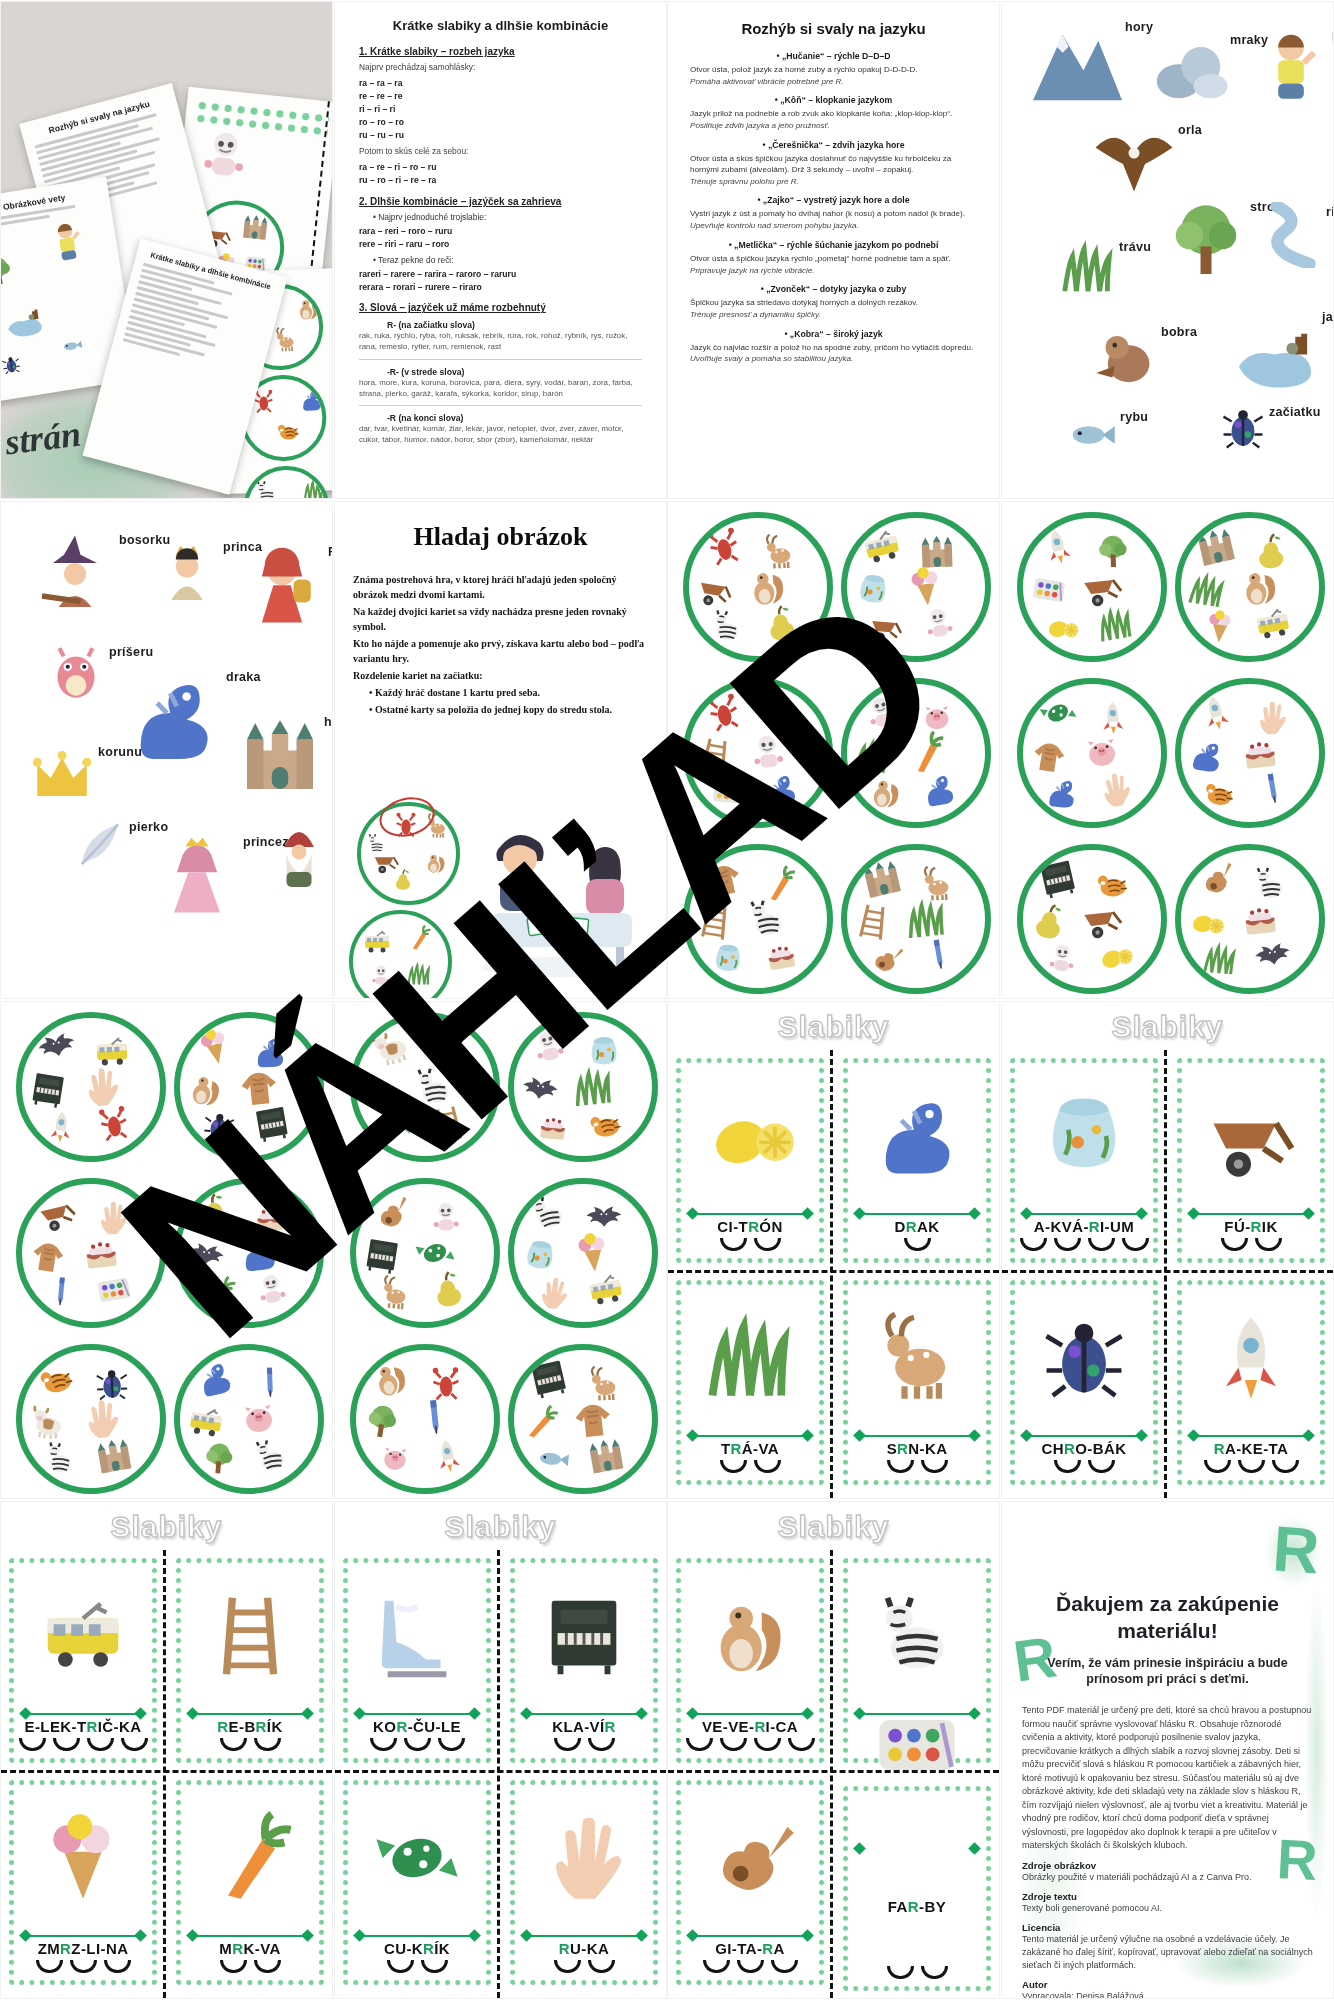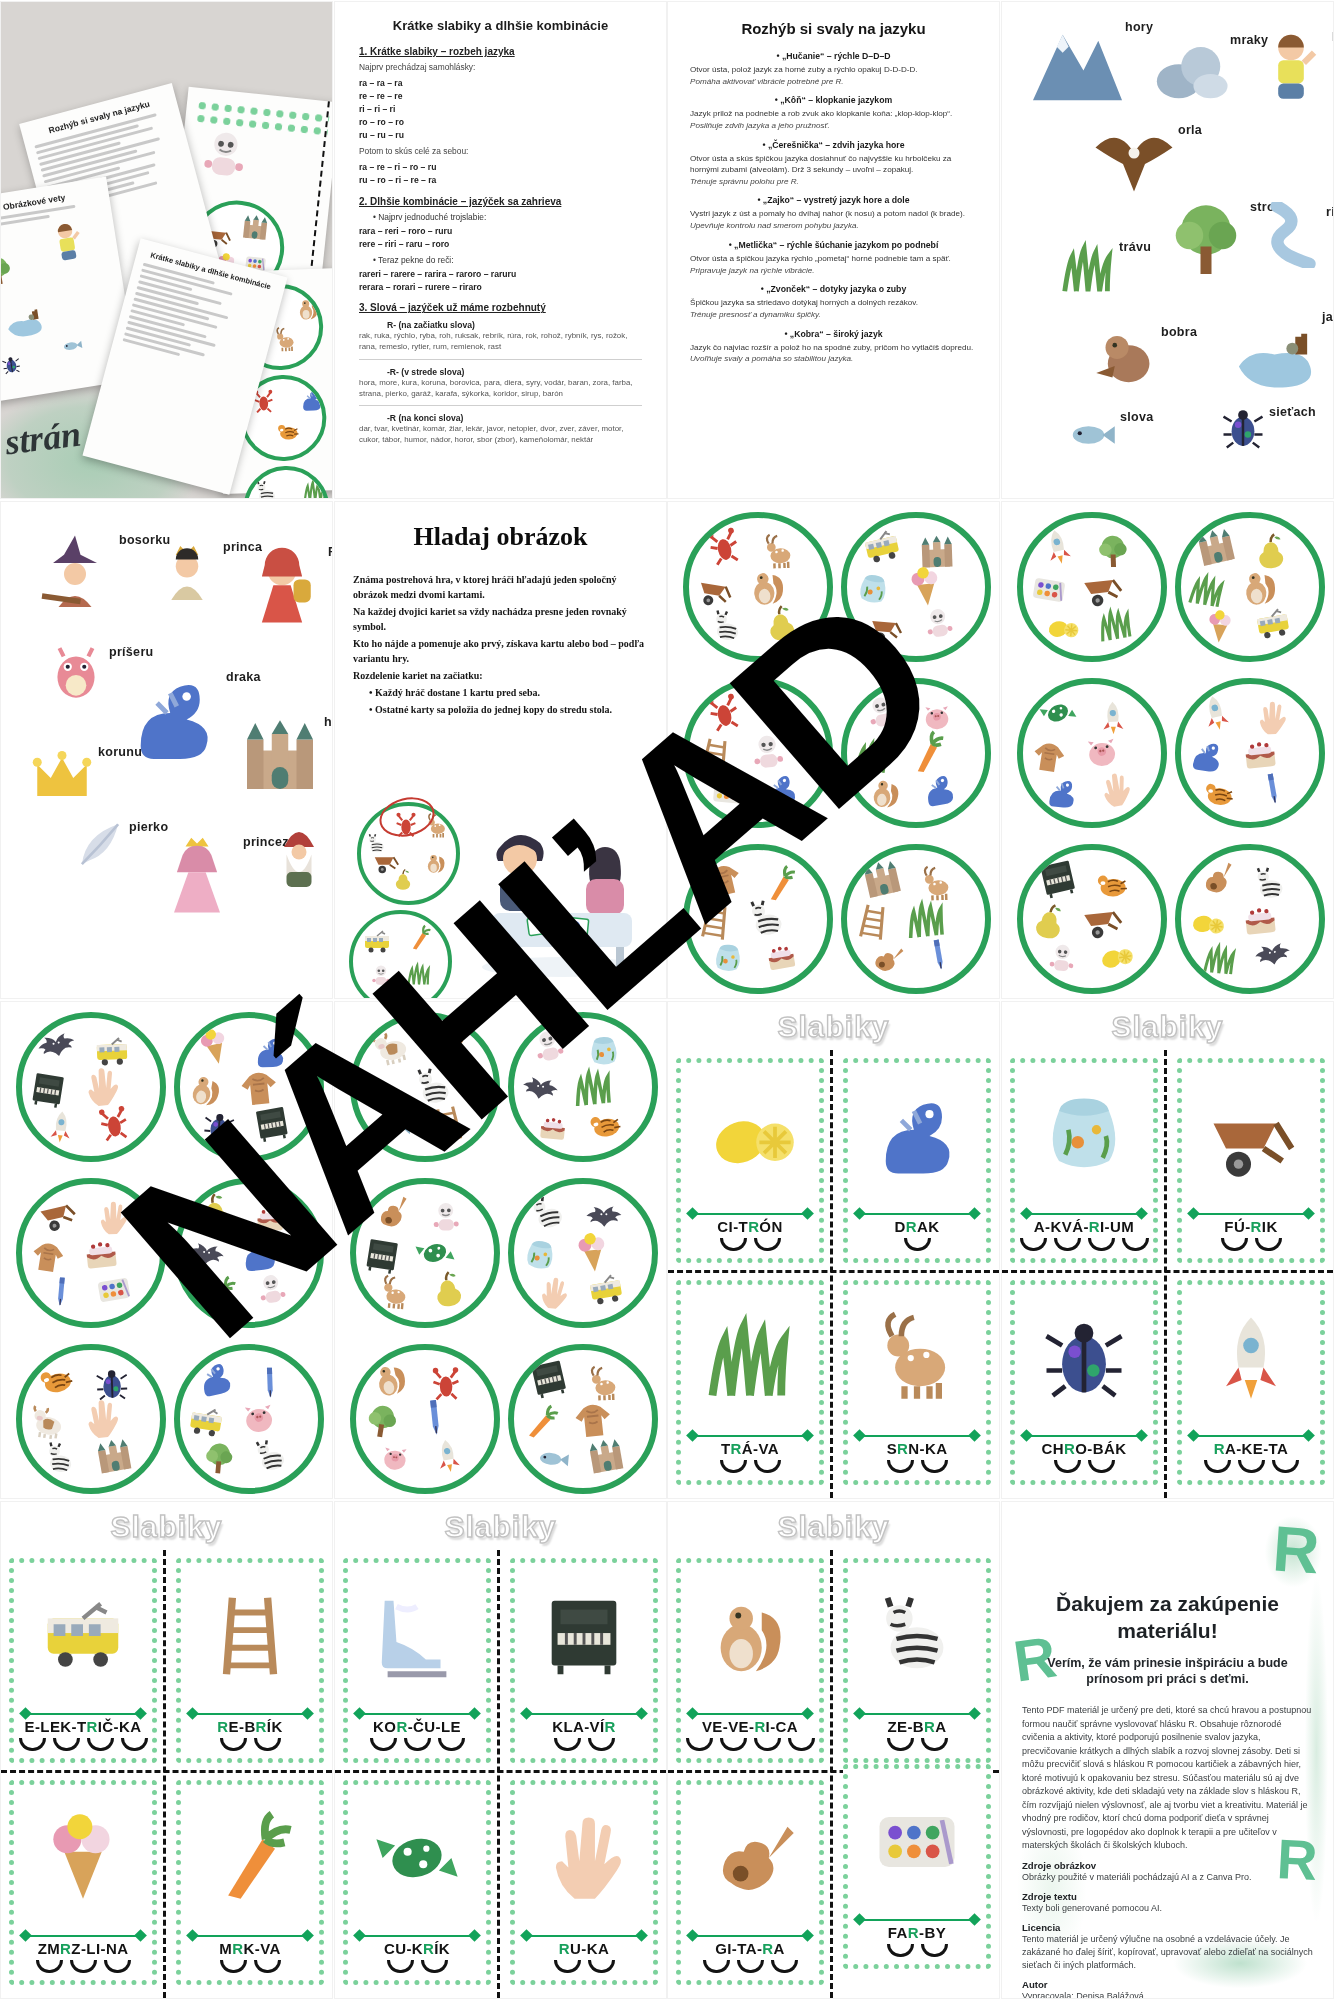--- a/index.html
+++ b/index.html
@@ -423,32 +423,32 @@
           <circle cx="22" cy="14" r="2" fill="#8a8f77"></circle>
         </svg></span>
       <div class="wlab">jazero</div>
     </div>
     <div class="witem" style="left: 62px; top: 405px;">
       <span class="icn"><svg viewBox="0 0 32 32" width="56" height="56">
           <ellipse cx="14" cy="16" rx="9" ry="5" fill="#9fc3d6"></ellipse>
           <path d="M22 16 l7 -5 v10 z" fill="#8fb4c9"></path>
           <circle cx="9" cy="15" r="1.2" fill="#223"></circle>
         </svg></span>
-      <div class="wlab">slova</div>
+      <div class="wlab">rybu</div>
     </div>
     <div class="witem" style="left: 215px; top: 400px;">
       <span class="icn"><svg viewBox="0 0 32 32" width="52" height="52">
           <ellipse cx="16" cy="18" rx="7" ry="9" fill="#3c4f8f"></ellipse>
           <path d="M16 9 v18" stroke="#232333" stroke-width="1.5"></path>
           <circle cx="16" cy="8" r="3" fill="#232333"></circle>
           <path d="M9 12 l-5 -3 M23 12 l5 -3 M9 20 h-5 M23 20 h5 M10 25 l-4 3 M22 25 l4 3" stroke="#232333" stroke-width="1.5"></path>
           <circle cx="13" cy="14" r="2" fill="#7a4fd0"></circle>
           <circle cx="19" cy="20" r="2" fill="#2fa56b"></circle>
         </svg></span>
-      <div class="wlab">sieťach</div>
+      <div class="wlab">začiatku</div>
     </div>
   </div>
 <div class="cell" id="r2c1" style="left: 1px; top: 502px;">
     <div class="witem" style="left: 30px; top: 28px;">
       <span class="icn"><svg viewBox="0 0 32 32" width="88" height="88">
           <path d="M8 12 h16 l-6 -3 l-2 -7 l-4 7 z" fill="#5a4067"></path>
           <circle cx="16" cy="16" r="4" fill="#f3c9a5"></circle>
           <path d="M10 28 q6 -8 12 0 z" fill="#b56a4f"></path>
           <path d="M4 24 l14 2" stroke="#8a5a33" stroke-width="2"></path>
         </svg></span>
@@ -1918,21 +1918,21 @@
           </svg></span>
       </div>
       <div class="arrw"></div>
       <div class="wlabel"><span>G</span><span>I</span><span>-</span><span>T</span><span>A</span><span>-</span><span class="gr">R</span><span>A</span></div>
       <div class="arcs">
         <span class="arc"></span>
         <span class="arc"></span>
         <span class="arc"></span>
       </div>
     </div>
-    <div class="scard" style="left: 175px; top: 262px;">
+    <div class="scard" style="left: 175px; top: 284px; gap: 48px;">
       <div class="im">
         <span class="icn"><svg viewBox="0 0 32 32" width="100" height="100">
             <rect x="4" y="8" width="24" height="16" rx="3" fill="#e8e6e0"></rect>
             <circle cx="9" cy="13" r="2.2" fill="#7a4fd0"></circle>
             <circle cx="15" cy="13" r="2.2" fill="#4f74c9"></circle>
             <circle cx="21" cy="13" r="2.2" fill="#3fa55f"></circle>
             <circle cx="9" cy="19" r="2.2" fill="#e8c93a"></circle>
             <circle cx="15" cy="19" r="2.2" fill="#ef8f3a"></circle>
             <circle cx="21" cy="19" r="2.2" fill="#d95548"></circle>
             <path d="M24 9 l3 14" stroke="#aa99cc" stroke-width="1.5"></path>

